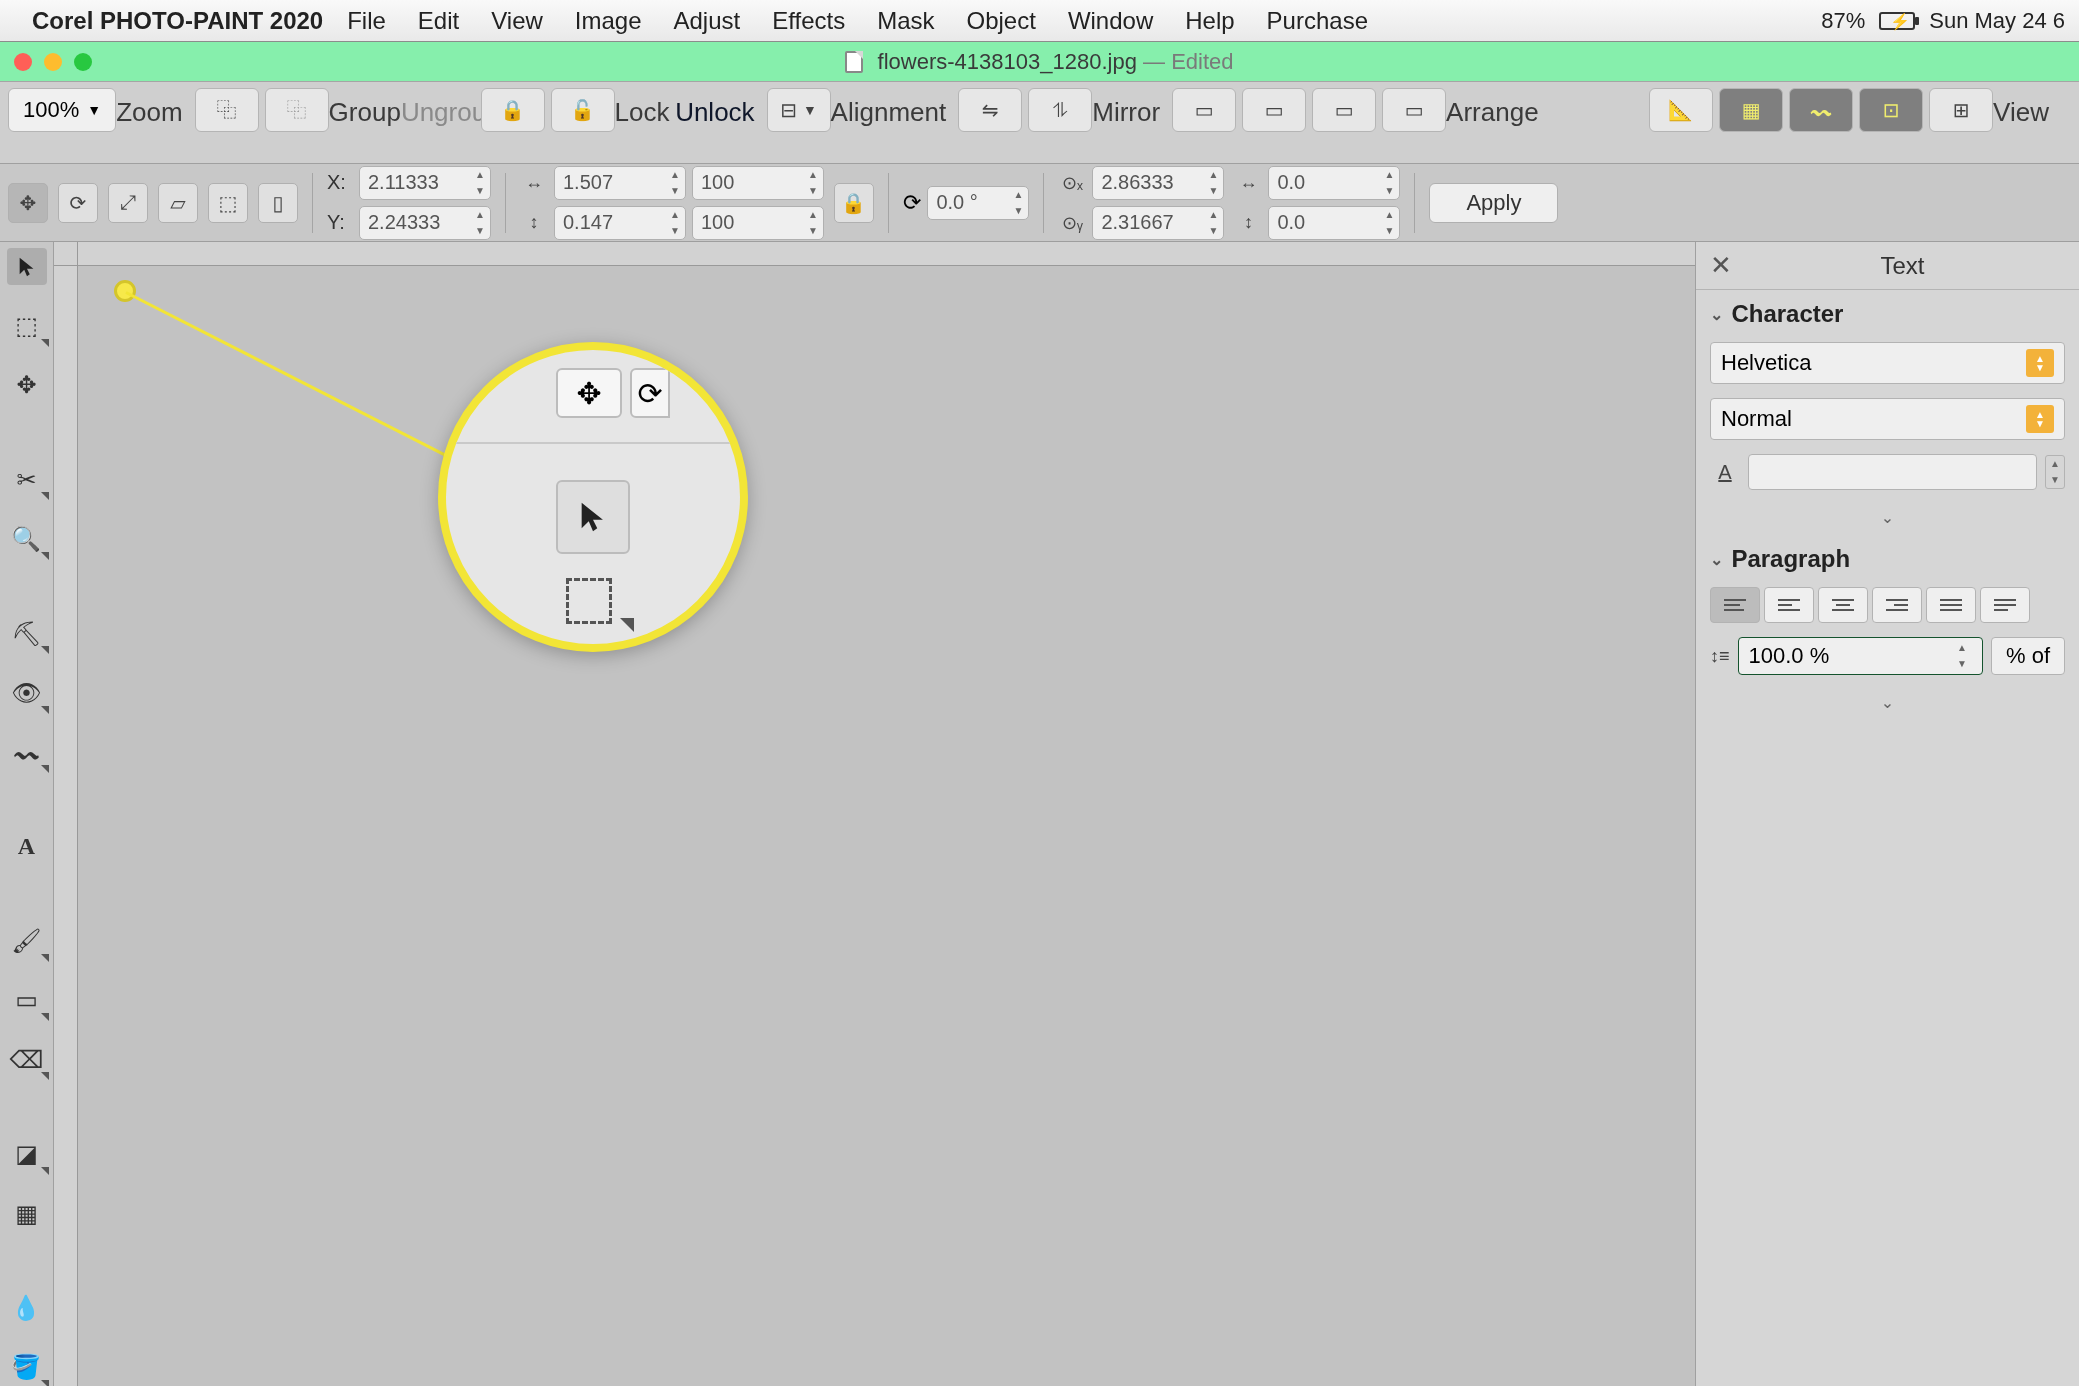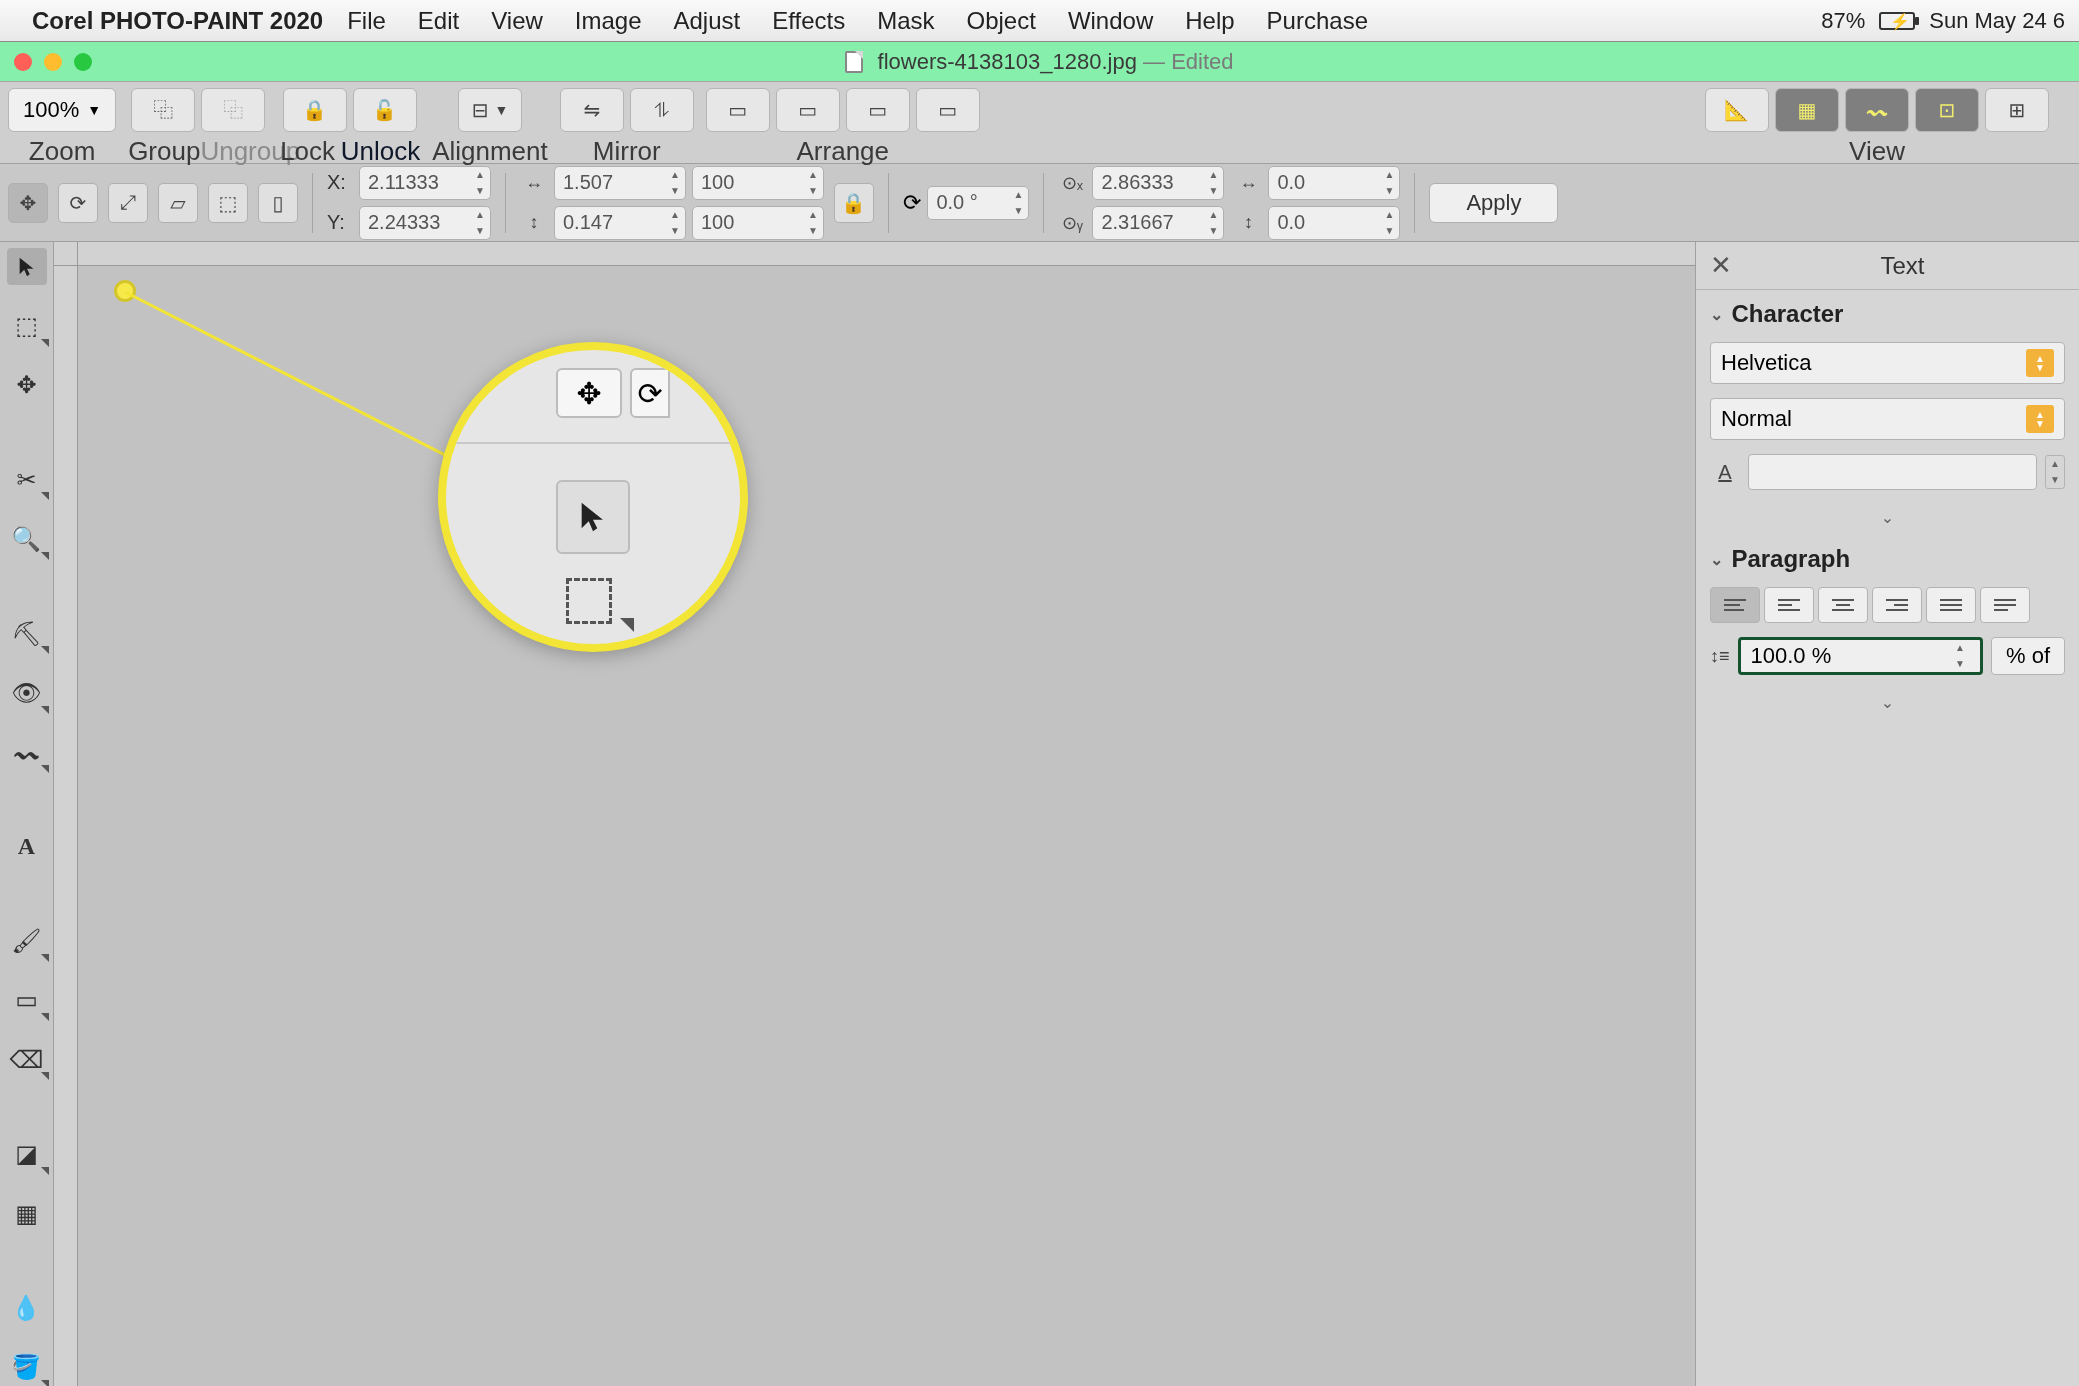--- a/index.html
+++ b/index.html
@@ -20,21 +20,21 @@
   .traffic { display:flex; gap:12px; padding-left:14px; }
   .dot { width:18px; height:18px; border-radius:50%; }
   .dot.r{background:#ff5f57;} .dot.y{background:#febc2e;} .dot.g{background:#28c840;}
   .titlebar .title { position:absolute; left:0; right:0; text-align:center; font-size:22px; color:#3a3a3a; }
   .titlebar .title .muted{ color:#7a7a7a; }
   .doc-icon{ display:inline-block; width:18px; height:22px; border:2px solid #888; border-radius:2px; position:relative; margin-right:8px; vertical-align:-4px; background:#fff;}
   .doc-icon::after{content:""; position:absolute; right:-2px; top:-2px; border-top:8px solid #d7d7d7; border-left:8px solid transparent;}
 
   
   .toolbar1 { height: 82px; background: #cfcfcf; border-bottom:1px solid #a0a0a0; display:flex; align-items:flex-start; padding:6px 8px 0; gap:12px; }
-  .tb-group { display:flex; flex-direction:column; align-items:center; }
+  .tb-group { display:flex; flex-direction:row; align-items:center; }
   .tb-row { display:flex; gap:6px; }
   .tb-btn { background:#e7e7e7; border:1px solid #b5b5b5; border-radius:6px; height:44px; min-width:64px; display:flex; align-items:center; justify-content:center; font-size:20px; color:#444; }
   .tb-btn.dk{ background:#7f7f7f; color:#f0ed6e; }
   .tb-btn.disabled{ color:#9a9a9a; }
   .tb-label{ font-size:26px; color:#3a3a3a; margin-top:4px; }
   .zoom-combo{ background:#f0f0f0; border:1px solid #b5b5b5; border-radius:6px; height:44px; padding:0 14px; display:flex; align-items:center; gap:8px; font-size:22px; }
   .chev{ font-size:14px; }
 
   
   .propbar { height: 78px; background:#c8c8c8; border-bottom:1px solid #9e9e9e; display:flex; align-items:center; padding:0 8px; gap:10px; }
@@ -106,21 +106,21 @@
   .mini-icon{ font-size:20px; color:#444; width:30px; text-align:center; text-decoration:underline;}
   .mini-field{ flex:1; background:#efefef; border:1px solid #b3b3b3; border-radius:4px; height:36px;}
   .expand-arrow{ text-align:center; color:#666; font-size:16px; padding:4px 0;}
   .para-btns{ display:flex; gap:4px;}
   .para-btn{ width:50px; height:36px; border:1px solid #b3b3b3; background:#efefef; border-radius:4px; display:flex; align-items:center; justify-content:center;}
   .para-btn.sel{ background:#bcbcbc;}
   .lines{ display:flex; flex-direction:column; gap:3px;}
   .lines span{ display:block; height:2px; background:#555;}
   .spacing-row{ display:flex; align-items:center; gap:8px;}
   .spacing-icon{ font-size:18px; color:#444;}
-  .pct-field{ background:#efefef; border:3px solid #14532d; border-radius:4px; height:38px; display:flex; align-items:center; padding:0 10px; font-size:22px; flex:1; justify-content:space-between;}
+  .pct-field{ background:#efefef; border:1px solid #14532d; border-radius:4px; height:38px; display:flex; align-items:center; padding:0 10px; font-size:22px; flex:1; justify-content:space-between;}
   .pct-of{ background:#efefef; border:1px solid #b3b3b3; border-radius:4px; height:38px; padding:0 14px; font-size:22px; display:flex; align-items:center;}
 
   svg{ display:block; }
 </style>
 </head>
 <body>
 
 <div class="mac-menu">
   <span class="apple"></span>
   <span class="app">Corel PHOTO-PAINT 2020</span>

